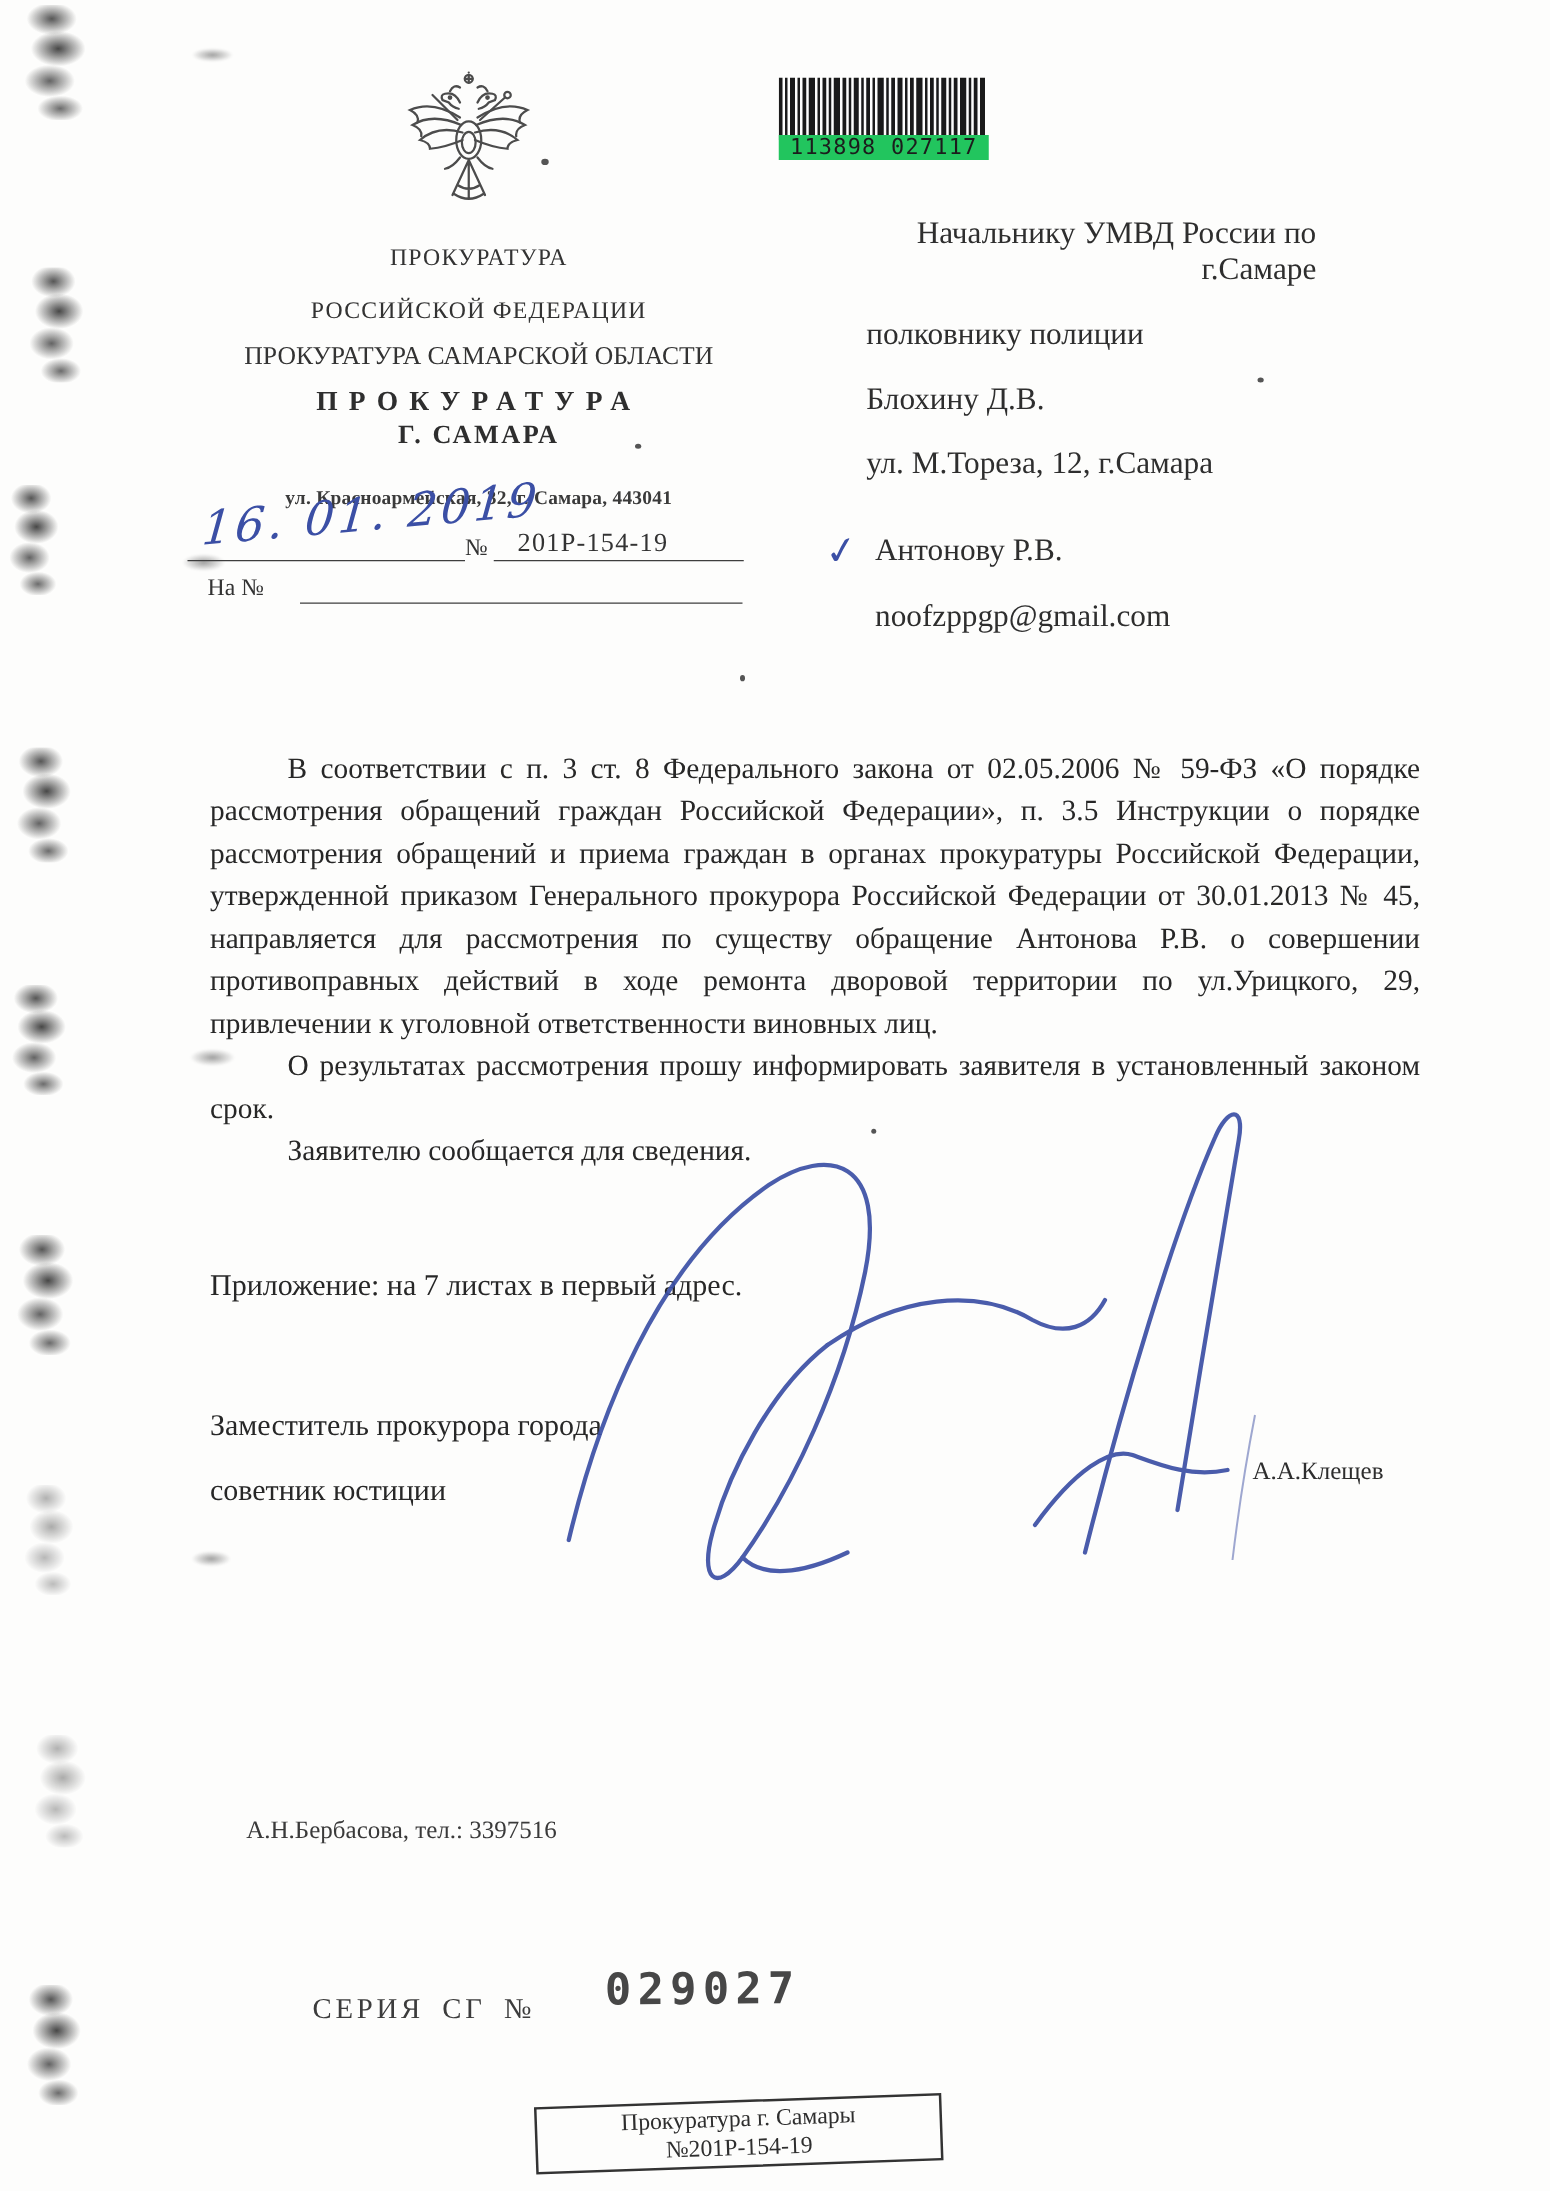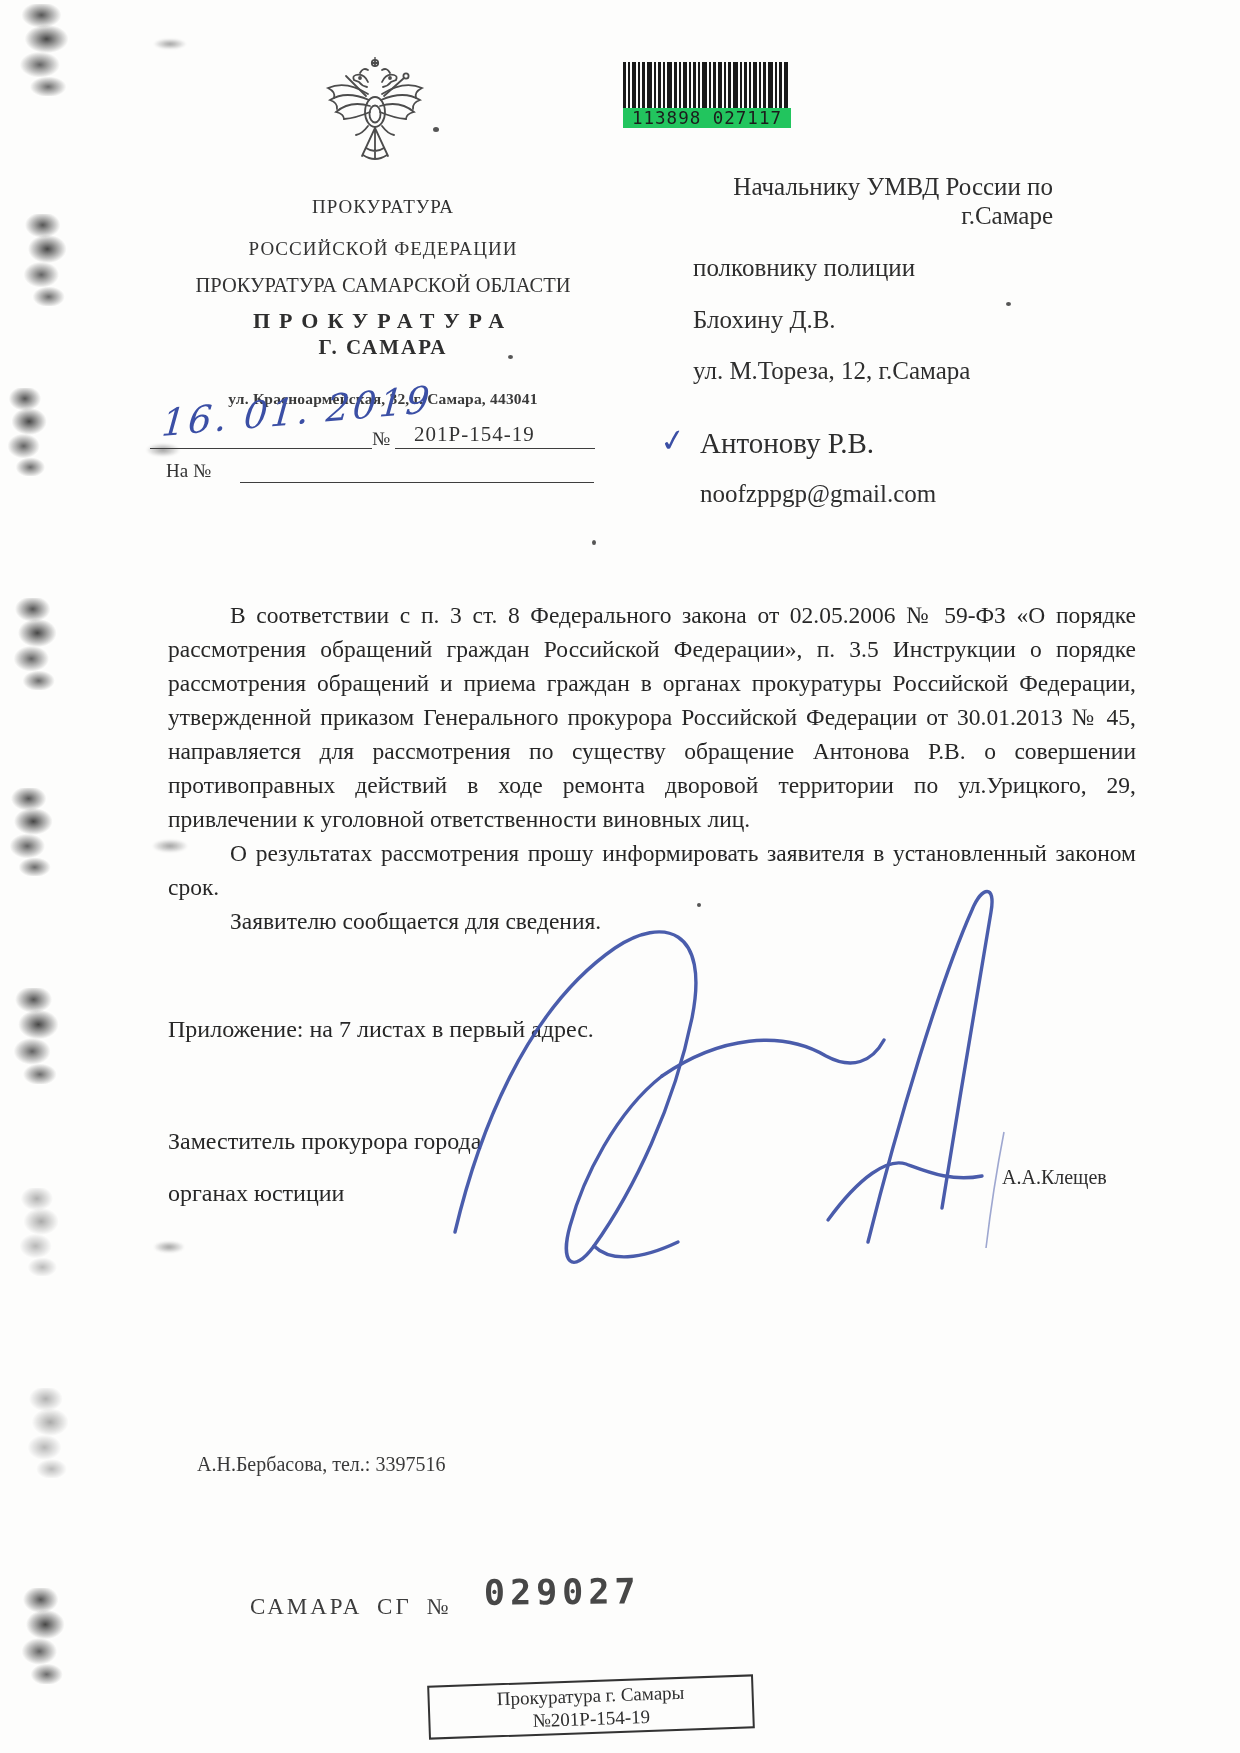--- a/index.html
+++ b/index.html
@@ -29,21 +29,21 @@
   }
   
   .barcode-wrap{top:62px;left:623px;width:168px;}
   .barcode-digits{
     top:108px;left:623px;width:168px;text-align:center;background:#22c55e;
     font-family:"DejaVu Sans Mono", monospace;font-size:17.5px;color:#1c1c1c;letter-spacing:1px;
   }
   
   .rcpt{left:693px;width:360px;font-size:25px;color:#2e2e2e;line-height:29px;}
   .check{top:422px;left:660px;font-size:31px;color:#3b4fa5;transform:rotate(-8deg);}
-  .rcpt-name{top:427px;left:700px;font-size:29px;color:#2e2e2e;}
+  .rcpt-name{top:427px;left:700px;font-size:25px;color:#2e2e2e;}
   .rcpt-email{top:480px;left:700px;font-size:25px;color:#2e2e2e;}
   
   .bodytext{
     top:598px;left:168px;width:968px;
     font-size:23.5px;line-height:34px;color:#272727;text-align:justify;
   }
   .bodytext p{margin:0;text-indent:62px;}
   .attach{top:1016px;left:168px;font-size:24px;color:#272727;}
   .pos1{top:1128px;left:168px;font-size:24px;color:#272727;}
   .pos2{top:1180px;left:168px;font-size:24px;color:#272727;}
@@ -195,36 +195,36 @@
   <div class="abs rcpt-email">noofzppgp@gmail.com</div>
 
   <div class="abs bodytext">
     <p>В соответствии с п. 3 ст. 8 Федерального закона от 02.05.2006 № 59-ФЗ «О порядке рассмотрения обращений граждан Российской Федерации», п. 3.5 Инструкции о порядке рассмотрения обращений и приема граждан в органах прокуратуры Российской Федерации, утвержденной приказом Генерального прокурора Российской Федерации от 30.01.2013 № 45, направляется для рассмотрения по существу обращение Антонова Р.В. о совершении противоправных действий в ходе ремонта дворовой территории по ул.Урицкого, 29, привлечении к уголовной ответственности виновных лиц.</p>
     <p>О результатах рассмотрения прошу информировать заявителя в установленный законом срок.</p>
     <p>Заявителю сообщается для сведения.</p>
   </div>
   <div class="abs attach">Приложение: на 7 листах в первый адрес.</div>
 
   <div class="abs pos1">Заместитель прокурора города</div>
-  <div class="abs pos2">органах юстиции</div>
+  <div class="abs pos2">советник юстиции</div>
   <div class="abs signer">А.А.Клещев</div>
 
   <svg class="abs" style="left:420px;top:860px;" width="620" height="440" viewBox="0 0 620 440">
     <g stroke="#3b4fa5" stroke-width="3.4" fill="none" stroke-linecap="round" opacity="0.92">
       <path d="M 35 372 C 58 275, 105 150, 195 88 C 243 56, 290 68, 272 158 C 254 246, 214 330, 174 386 C 152 416, 140 402, 150 366 C 163 318, 196 252, 242 216"></path>
       <path d="M 242 216 C 300 176, 362 170, 406 196 C 432 210, 452 202, 464 180"></path>
       <path d="M 448 382 C 478 262, 520 122, 552 50 C 562 26, 576 24, 571 52 C 558 132, 537 252, 522 348"></path>
       <path d="M 408 360 C 440 316, 468 298, 486 304 C 508 312, 532 322, 562 316"></path>
       <path d="M 174 386 C 190 402, 220 400, 258 382"></path>
     </g>
     <path d="M 584 272 C 577 308, 571 346, 566 388" stroke="#6b7ab8" stroke-width="1.6" fill="none" opacity="0.65"></path>
   </svg>
 
   <div class="abs executor">А.Н.Бербасова, тел.: 3397516</div>
-  <div class="abs series">САМАРА  СГ №</div>
+  <div class="abs series">СЕРИЯ  СГ №</div>
   <div class="abs stampnum">029027</div>
 
   <div class="abs stampbox">
     <div>Прокуратура г. Самары</div>
     <div>№201Р-154-19</div>
   </div>
 
 </div>
 
 </body></html>

